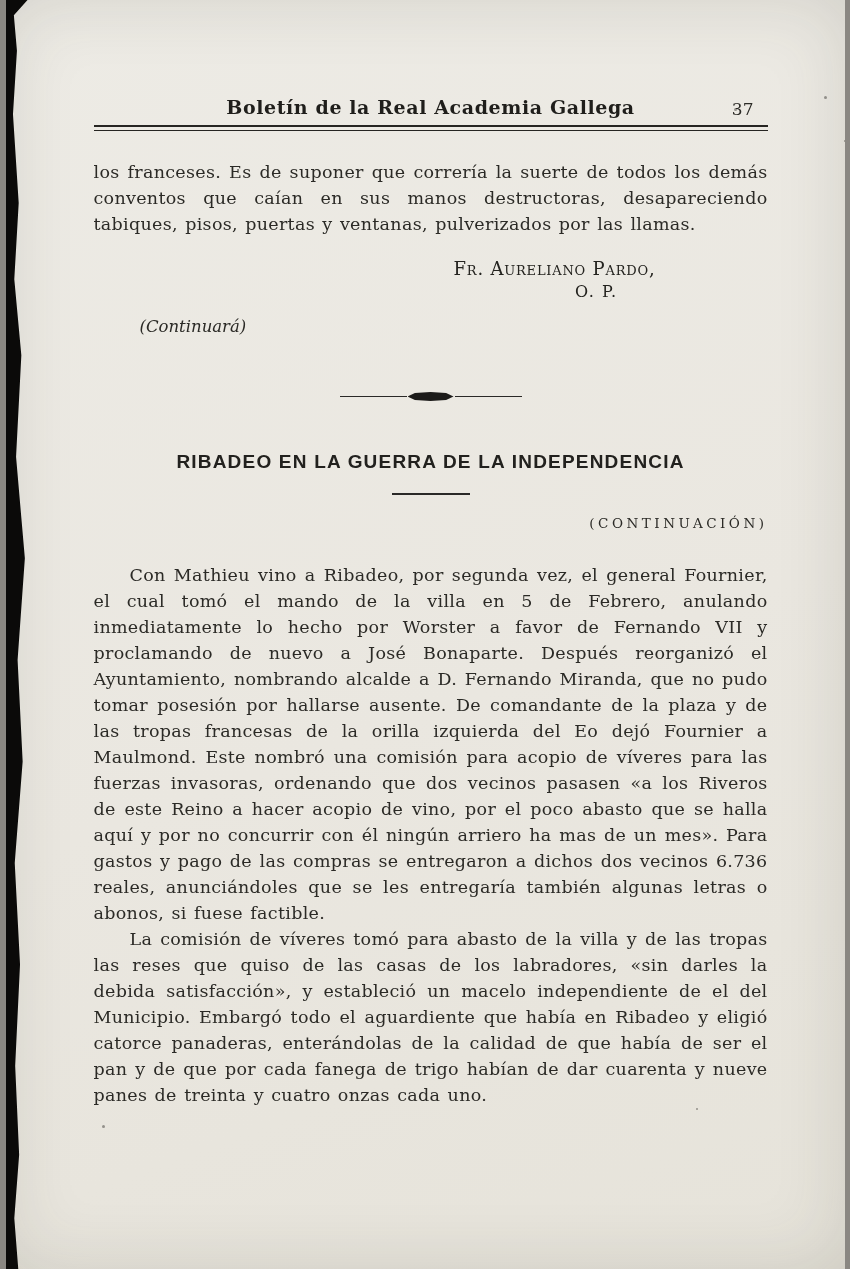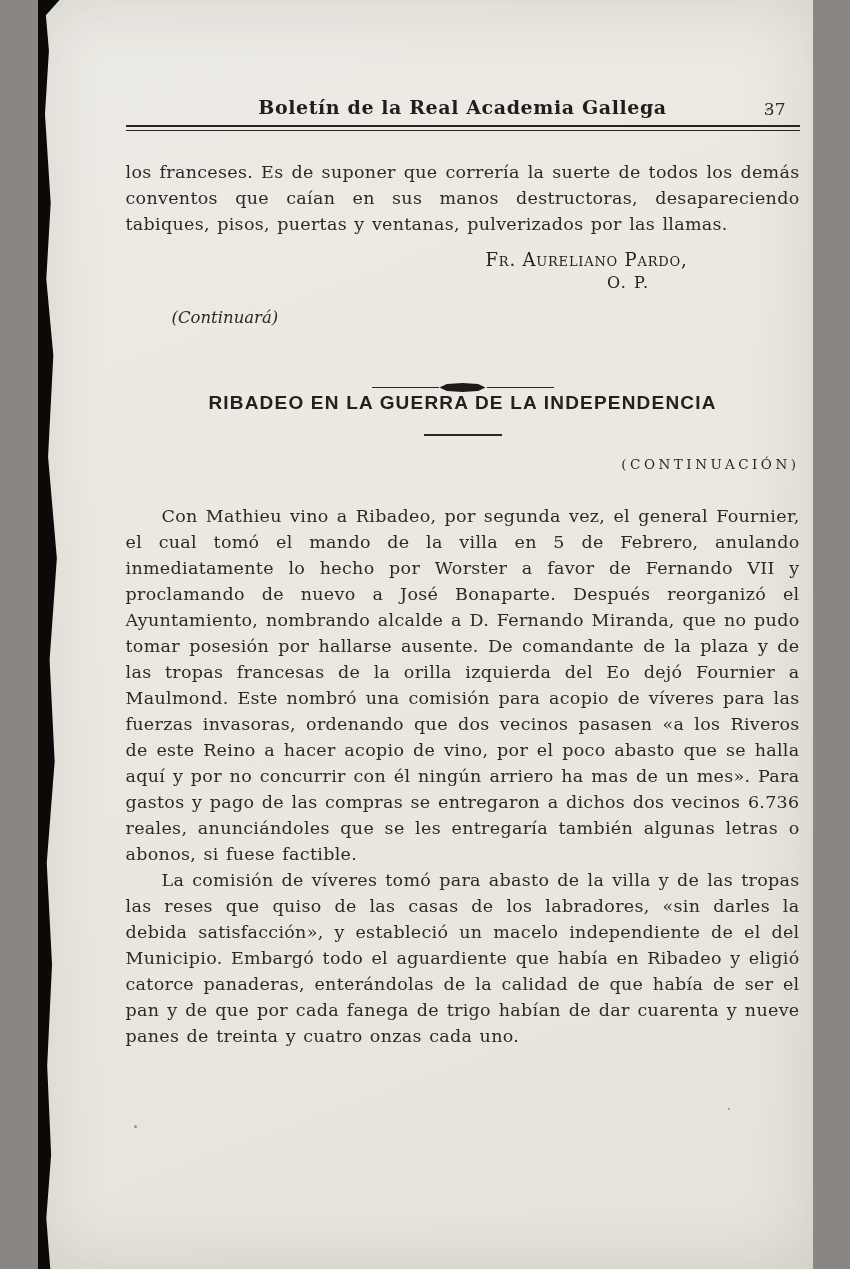--- a/index.html
+++ b/index.html
@@ -1,18 +1,18 @@
 <!DOCTYPE html>
 <html lang="es"><head>
 <meta charset="utf-8">
 <style>
   html, body { margin: 0; padding: 0; background: #8a8782; }
   .page {
     position: relative;
-    width: 775px;
+    width: 839px;
     height: 1269px;
     margin: 0 auto;
     background: linear-gradient(160deg, #edebe5 0%, #eae7e0 55%, #e6e3da 100%);
     box-shadow: inset 0 0 70px rgba(60,55,45,0.14);
     overflow: hidden;
     font-family: "DejaVu Serif", serif;
     color: #2b2a26;
   }
 
   
@@ -44,21 +44,21 @@
   }
 
   
   .bodytext {
     font-size: 17.5px; line-height: 26px; text-align: justify;
     letter-spacing: 0.3px; word-spacing: 1.5px; margin: 0;
   }
   .prev-paragraph { margin-top: 28px; }
 
   .signature-name {
-    margin-top: 12px; text-align: right; padding-right: 112px;
+    margin-top: 21px; text-align: right; padding-right: 112px;
     font-variant: small-caps; font-size: 18px; letter-spacing: 0.8px; color: #24231f;
   }
   .signature-order {
     text-align: right; padding-right: 150px;
     font-variant: small-caps; font-size: 16px; letter-spacing: 1.5px; color: #24231f;
     margin-top: 3px;
   }
   .continuation-note {
     margin-top: 16px; padding-left: 46px; font-style: italic; font-size: 16.5px;
   }
@@ -69,21 +69,21 @@
     width: 182px; margin: 56px auto 0;
   }
   .divider-line { flex: 1; height: 1.5px; background: #2a2927; }
   .divider-ornament {
     width: 46px; height: 9px; margin: 0 1px; background: #1c1b19;
     clip-path: polygon(0 50%, 16% 10%, 50% 0, 84% 10%, 100% 50%, 84% 90%, 50% 100%, 16% 90%);
   }
 
   
   .article-title {
-    text-align: center;
+    margin-top: 50px; text-align: center;
     font-family: "Liberation Sans", sans-serif;
     font-size: 19px; font-weight: bold; letter-spacing: 1.2px; color: #22211e;
   }
   .title-rule { width: 78px; height: 1.5px; background: #2a2927; margin: 20px auto 0; }
   .article-subtitle {
     margin-top: 20px; text-align: right;
     font-size: 13.5px; letter-spacing: 3.5px; color: #2b2a26;
   }
 
   .article-paragraph { text-indent: 36px; }

